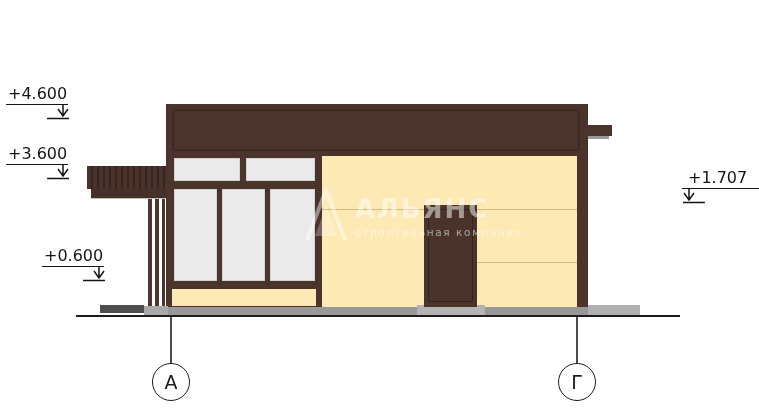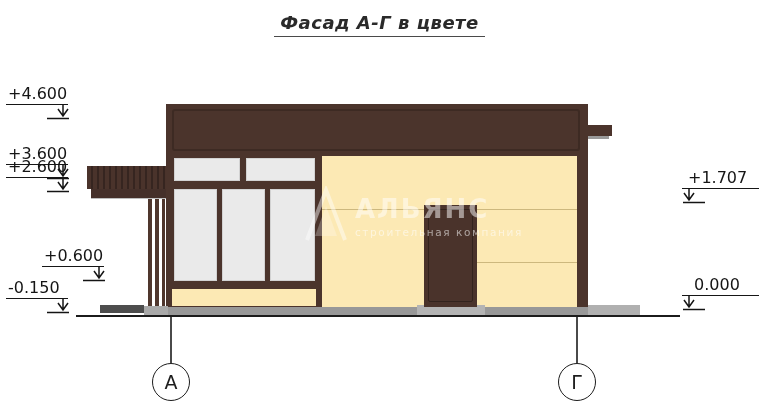--- a/index.html
+++ b/index.html
@@ -76,23 +76,20 @@
   .wm{position:absolute; z-index:5; color:rgba(255,255,255,0.5); pointer-events:none;}
   .wm-name{left:355px; top:194px; font-size:26px; font-weight:bold; letter-spacing:2px;}
   .wm-tag{left:355px; top:226px; font-size:10.5px; letter-spacing:1.6px; color:rgba(255,255,255,0.55);}
   .wm-logo{left:303px; top:186px;}
 </style>
 </head>
 <body>
 
 <div id="stage">
 
-  <div class="title-wrap">
-    <span class="title">Фасад А-Г в цвете</span>
-  </div>
 
   <div class="abs wall-right"></div>
   <div class="abs seam seam1"></div>
   <div class="abs seam seam2"></div>
   <div class="abs corner-trim"></div>
 
   <div class="abs win-section">
     <div class="pane tA"></div>
     <div class="pane tB"></div>
     <div class="pane p1"></div>
@@ -134,51 +131,30 @@
       <path d="M16 0 V12 M11 5 L16 12 L21 5 M0 14.5 H22" fill="none" stroke="#141414" stroke-width="1.5"></path>
     </svg>
   </div>
   <div class="elev elev-left mL2">
     <div class="elev-val">+3.600</div>
     <div class="elev-rule"></div>
     <svg class="elev-arrow" width="26" height="18" viewBox="0 0 26 18">
       <path d="M16 0 V12 M11 5 L16 12 L21 5 M0 14.5 H22" fill="none" stroke="#141414" stroke-width="1.5"></path>
     </svg>
   </div>
-  <div class="elev elev-left mL3">
-    <div class="elev-val">+2.600</div>
-    <div class="elev-rule"></div>
-    <svg class="elev-arrow" width="26" height="18" viewBox="0 0 26 18">
-      <path d="M16 0 V12 M11 5 L16 12 L21 5 M0 14.5 H22" fill="none" stroke="#141414" stroke-width="1.5"></path>
-    </svg>
-  </div>
   <div class="elev elev-left mL4">
     <div class="elev-val">+0.600</div>
-    <div class="elev-rule"></div>
-    <svg class="elev-arrow" width="26" height="18" viewBox="0 0 26 18">
-      <path d="M16 0 V12 M11 5 L16 12 L21 5 M0 14.5 H22" fill="none" stroke="#141414" stroke-width="1.5"></path>
-    </svg>
-  </div>
-  <div class="elev elev-left mL5">
-    <div class="elev-val">-0.150</div>
     <div class="elev-rule"></div>
     <svg class="elev-arrow" width="26" height="18" viewBox="0 0 26 18">
       <path d="M16 0 V12 M11 5 L16 12 L21 5 M0 14.5 H22" fill="none" stroke="#141414" stroke-width="1.5"></path>
     </svg>
   </div>
 
   <div class="elev elev-right mR1">
     <div class="elev-val" style="padding-left:6px;">+1.707</div>
-    <div class="elev-rule"></div>
-    <svg class="elev-arrow" width="26" height="18" viewBox="0 0 26 18">
-      <path d="M10 0 V12 M5 5 L10 12 L15 5 M4 14.5 H26" fill="none" stroke="#141414" stroke-width="1.5"></path>
-    </svg>
-  </div>
-  <div class="elev elev-right mR2">
-    <div class="elev-val" style="padding-left:12px;">0.000</div>
     <div class="elev-rule"></div>
     <svg class="elev-arrow" width="26" height="18" viewBox="0 0 26 18">
       <path d="M10 0 V12 M5 5 L10 12 L15 5 M4 14.5 H26" fill="none" stroke="#141414" stroke-width="1.5"></path>
     </svg>
   </div>
 
   <div class="axis-line axA-line"></div>
   <div class="axis-line axG-line"></div>
   <div class="axis-bubble axA">А</div>
   <div class="axis-bubble axG">Г</div>

